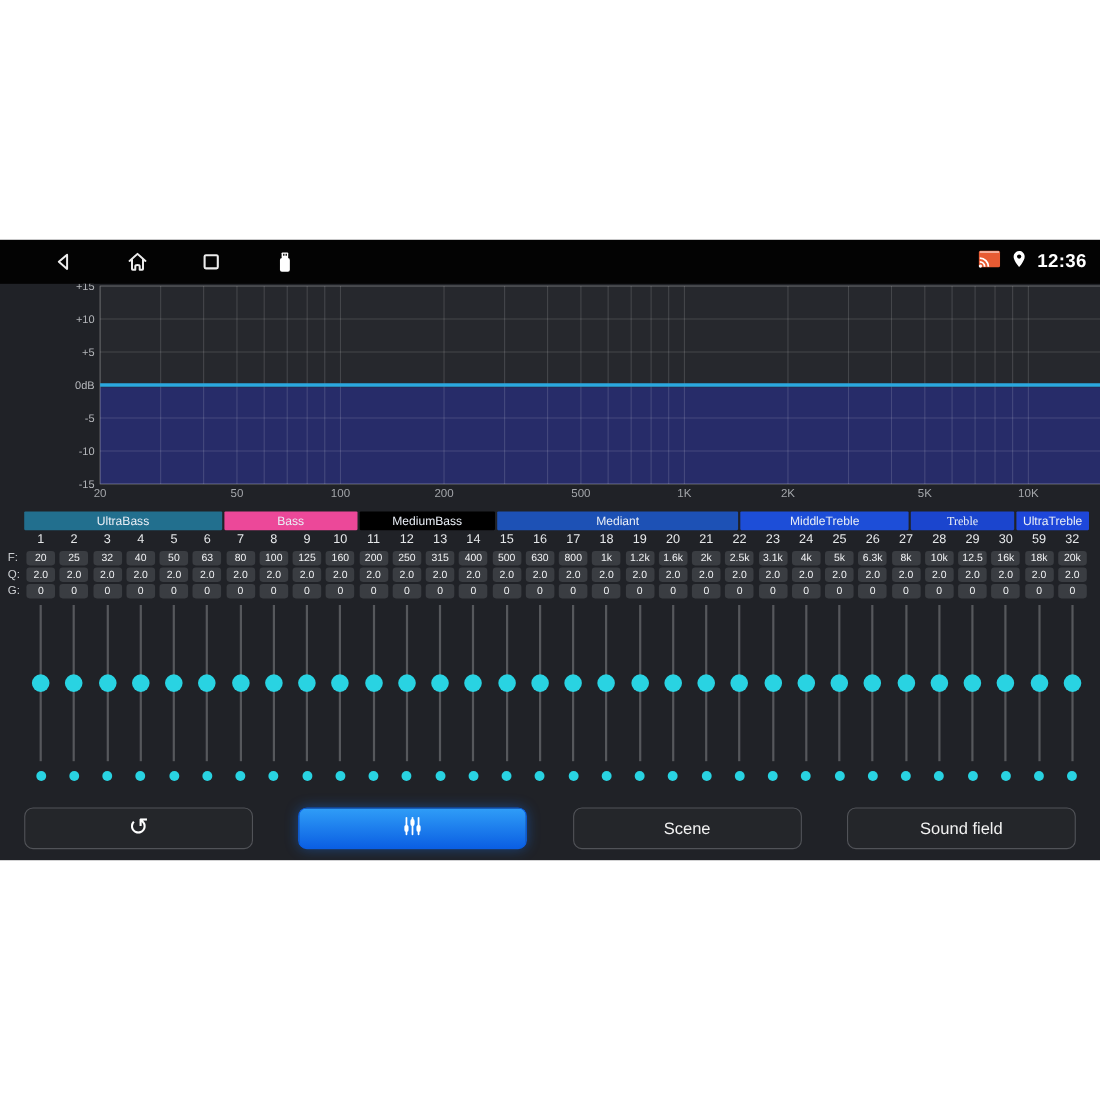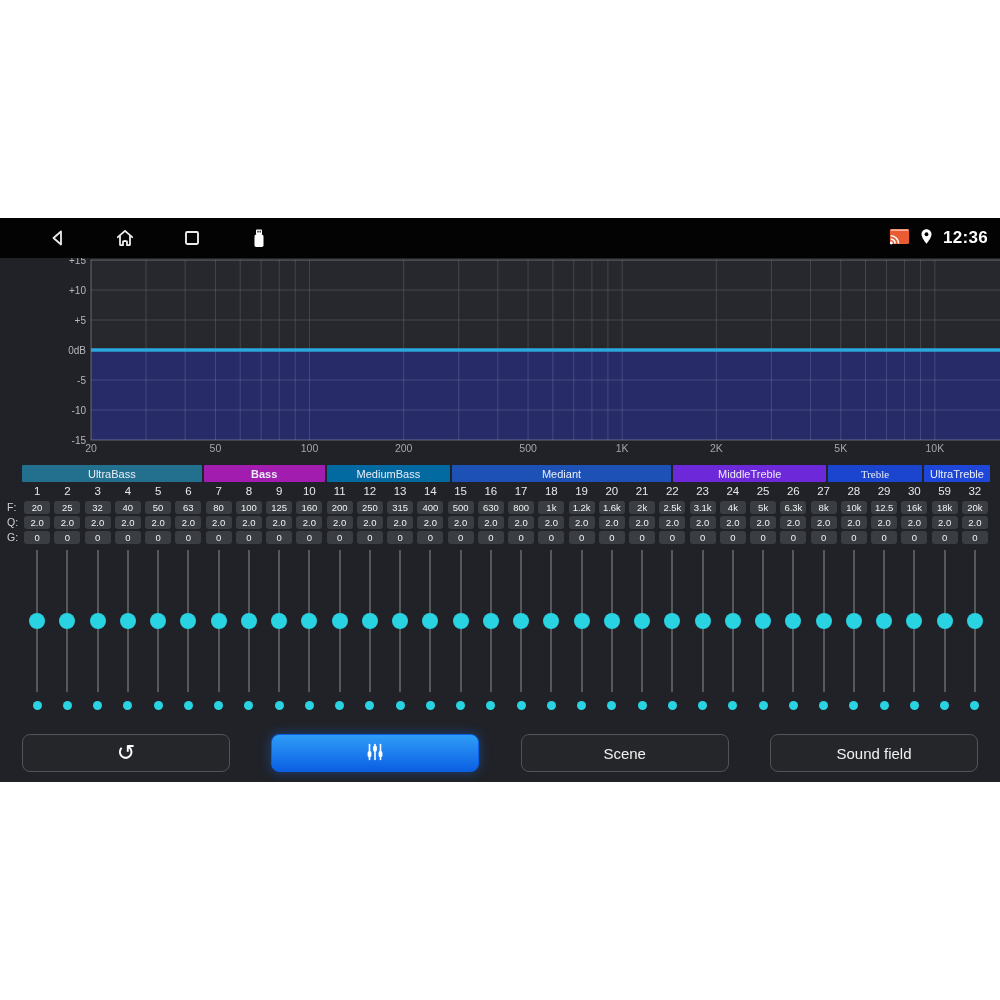--- a/index.html
+++ b/index.html
@@ -148,24 +148,24 @@
           <text x="575.2112880223953" y="194" text-anchor="middle" fill="#a3a6aa" font-size="10.5" font-family="Liberation Sans, sans-serif">1K</text>
           <text x="669.3333333333334" y="194" text-anchor="middle" fill="#a3a6aa" font-size="10.5" font-family="Liberation Sans, sans-serif">2K</text>
           <text x="793.7559093781238" y="194" text-anchor="middle" fill="#a3a6aa" font-size="10.5" font-family="Liberation Sans, sans-serif">5K</text>
           <text x="887.8779546890619" y="194" text-anchor="middle" fill="#a3a6aa" font-size="10.5" font-family="Liberation Sans, sans-serif">10K</text>
           <text x="982" y="194" text-anchor="middle" fill="#a3a6aa" font-size="10.5" font-family="Liberation Sans, sans-serif">20K</text>
         </svg>
     </div>
 
     <div class="band-bar" id="bandBar">
         <div class="band-seg" style="width: 18.6%; background: rgb(34, 111, 142);">UltraBass</div>
-        <div class="band-seg" style="width: 12.55%; background: #a21caf; font-weight: bold;">Bass</div>
-        <div class="band-seg" style="width: 12.75%; background: #0369a1;">MediumBass</div>
+        <div class="band-seg" style="width: 12.55%; background: #ec4899;">Bass</div>
+        <div class="band-seg" style="width: 12.75%; background: #000000;">MediumBass</div>
         <div class="band-seg" style="width: 22.7%; background: rgb(29, 81, 181);">Mediant</div>
-        <div class="band-seg" style="width: 15.85%; background: #6d28d9;">MiddleTreble</div>
+        <div class="band-seg" style="width: 15.85%; background: #1d4ed8;">MiddleTreble</div>
         <div class="band-seg" style="width: 9.7%; background: rgb(27, 69, 206); font-family: Liberation Serif, serif;">Treble</div>
         <div class="band-seg" style="width: 6.85%; background: rgb(30, 71, 218);">UltraTreble</div>
       </div>
 
     <div class="cols num-row" id="numRow">
         <div>1</div>
         <div>2</div>
         <div>3</div>
         <div>4</div>
         <div>5</div>

